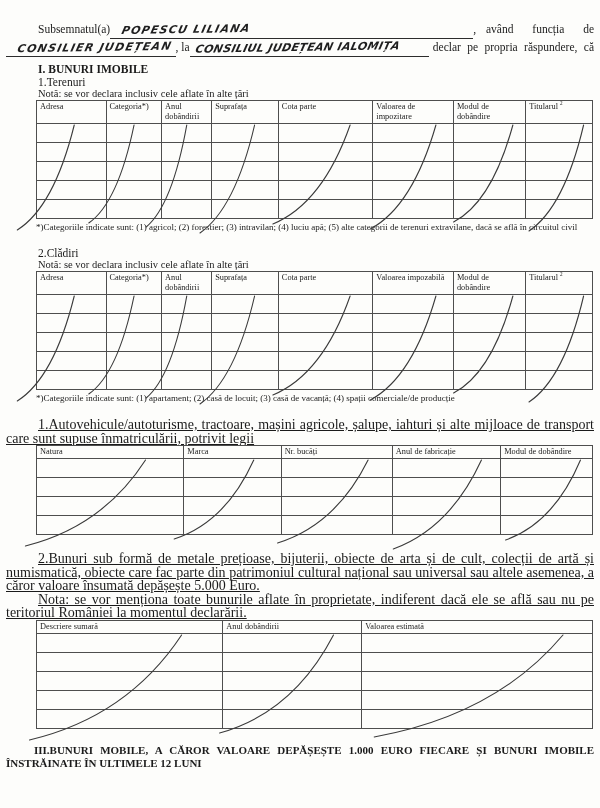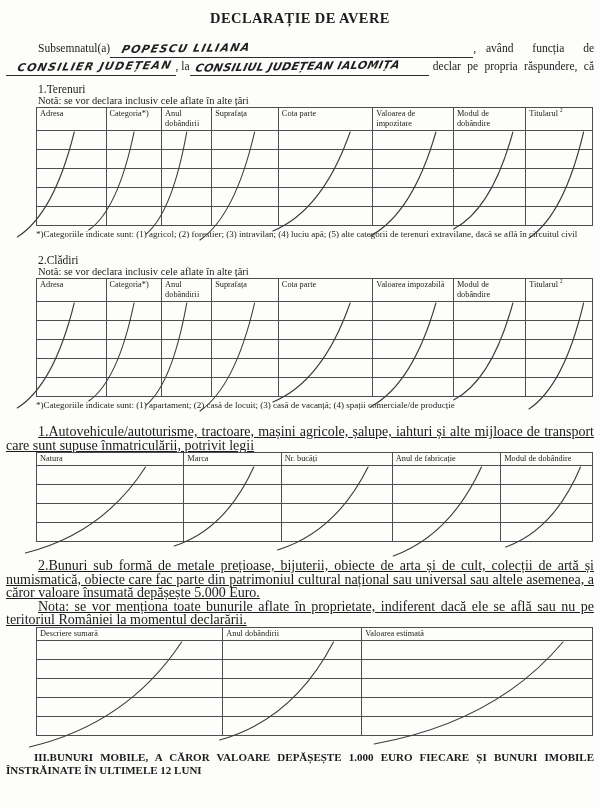--- a/index.html
+++ b/index.html
@@ -57,39 +57,39 @@
     font-size:11px;font-weight:bold;line-height:13.5px;
     text-align:justify;text-indent:28px;margin:0;
   }
   .sp6{height:6px;}
 </style>
 </head>
 <body>
 
 <div class="page">
 
-  <div class="title">DECLARAȚIE DE AVERE</div>
 
   <div class="intro">
     <div class="iline">
       <span class="indent"></span>
       <span>Subsemnatul(a)</span>
       <span class="hw-underline grow"><span class="hand">POPESCU LILIANA</span></span>
       <span>,</span>
       <span class="spread">având funcția de</span>
     </div>
     <div class="iline">
       <span class="hw-underline"><span class="hand">CONSILIER JUDEȚEAN</span></span>
       <span>, la</span>
       <span class="hw-underline grow" style="padding-left:6px"><span class="hand" style="letter-spacing:.3px">CONSILIUL JUDEȚEAN IALOMIȚA</span></span>
       <span class="spread2">declar pe propria răspundere, că</span>
     </div>
   </div>
 
   <div class="sp6"></div>
+  <div class="sechead">I. BUNURI IMOBILE</div>
   <div class="subtitle">1.Terenuri</div>
   <div class="tnote">Notă: se vor declara inclusiv cele aflate în alte țări</div>
 
   <div class="tablewrap">
     <table>
         <colgroup>
           <col style="width: 12.5%;">
           <col style="width: 10%;">
           <col style="width: 9%;">
           <col style="width: 12%;">

